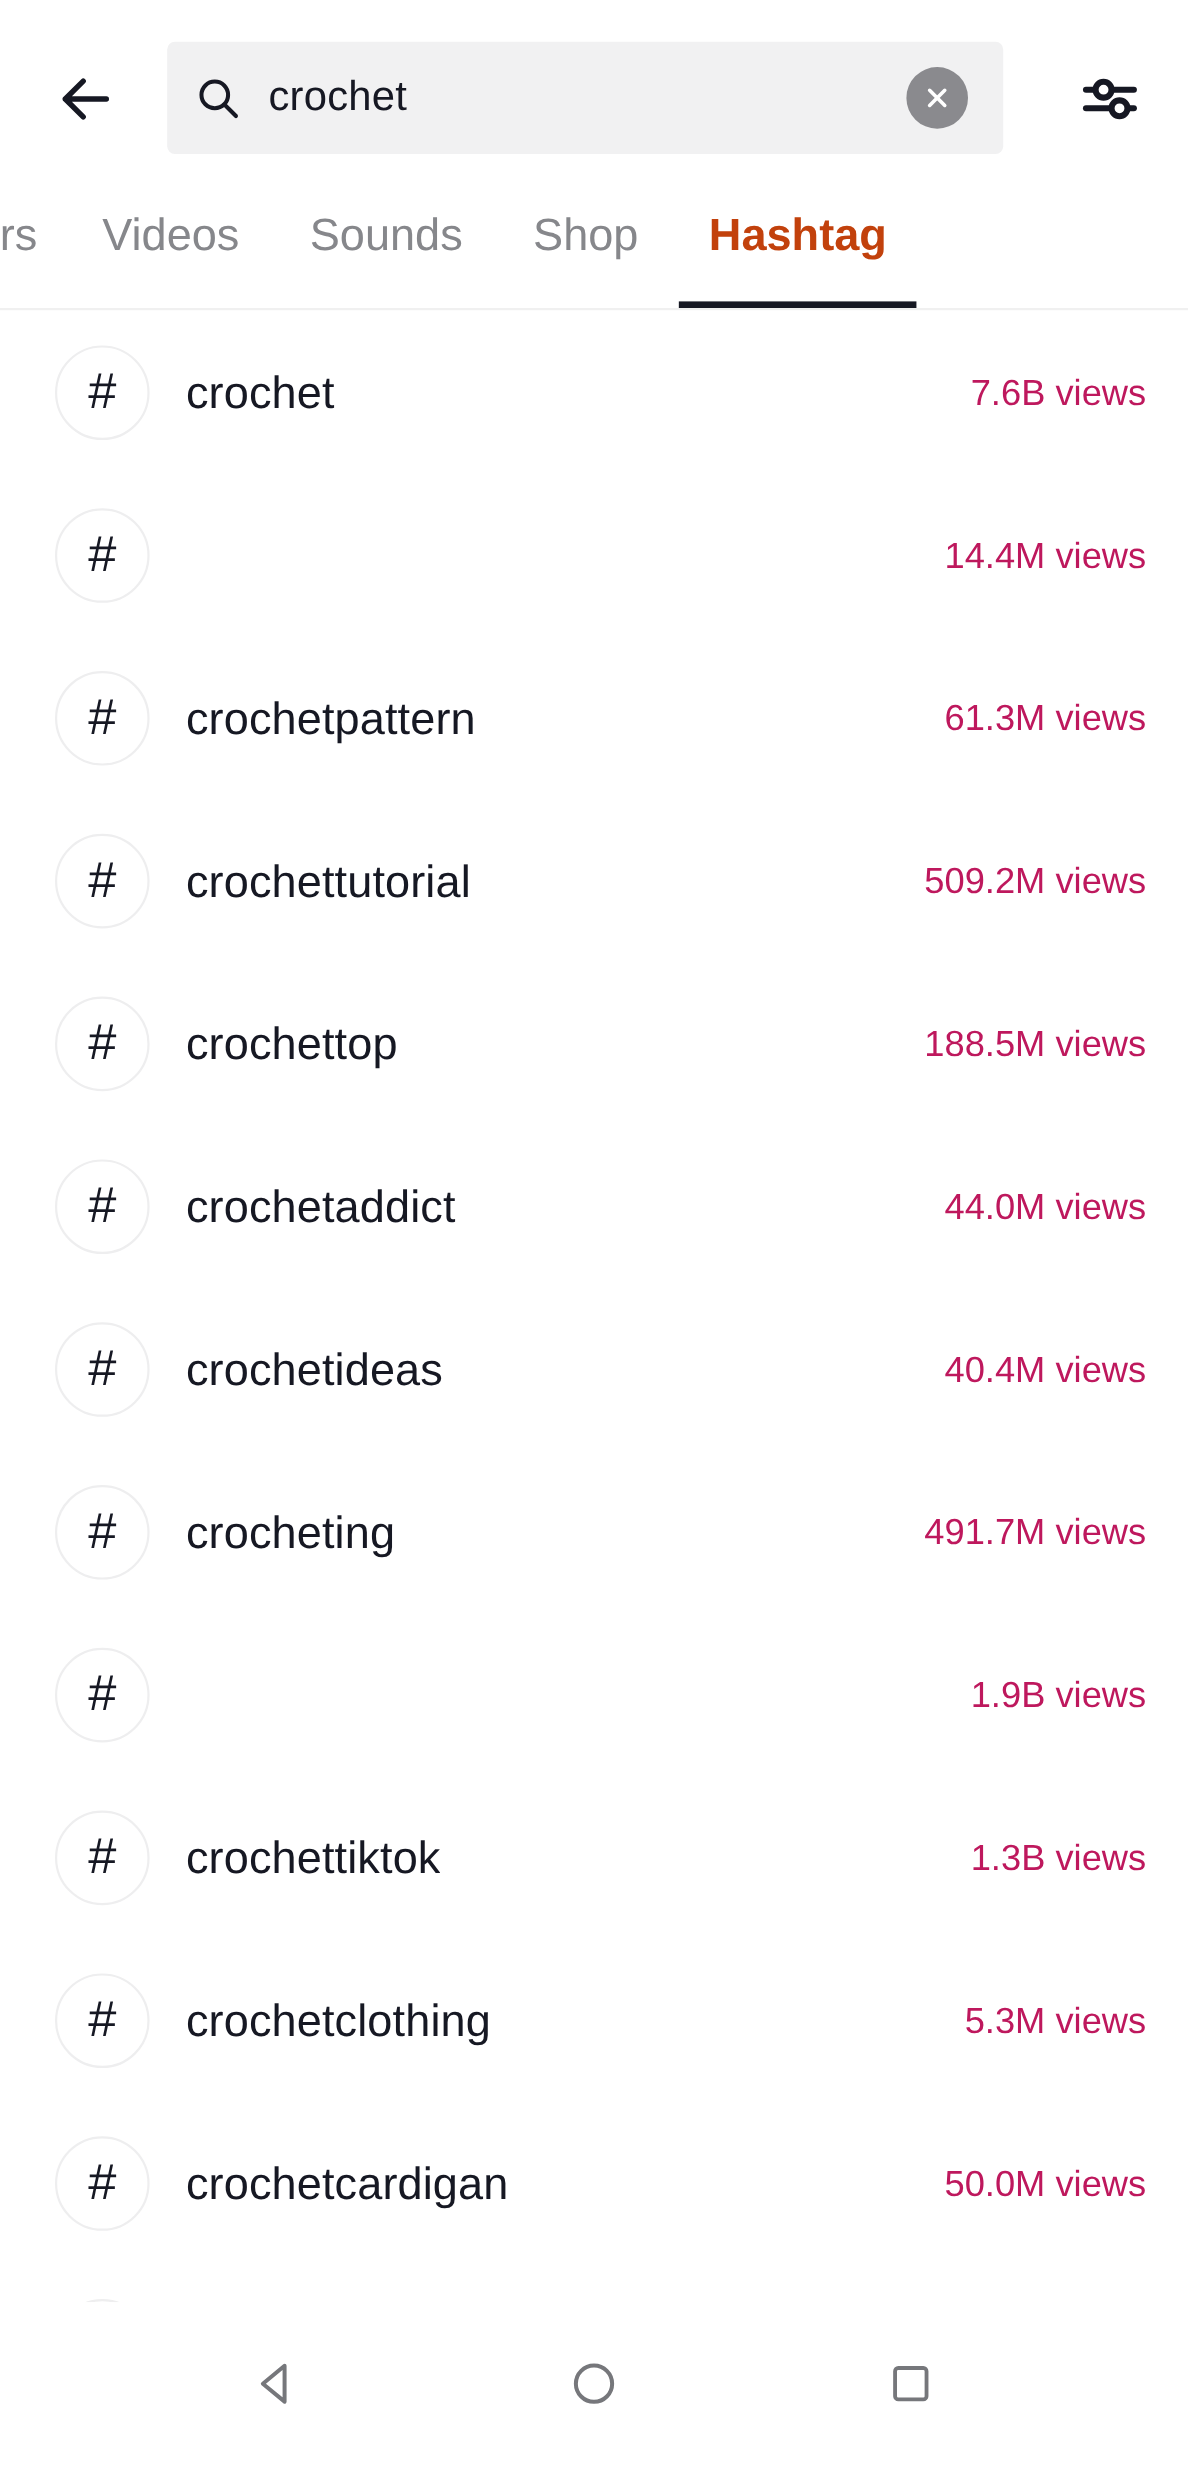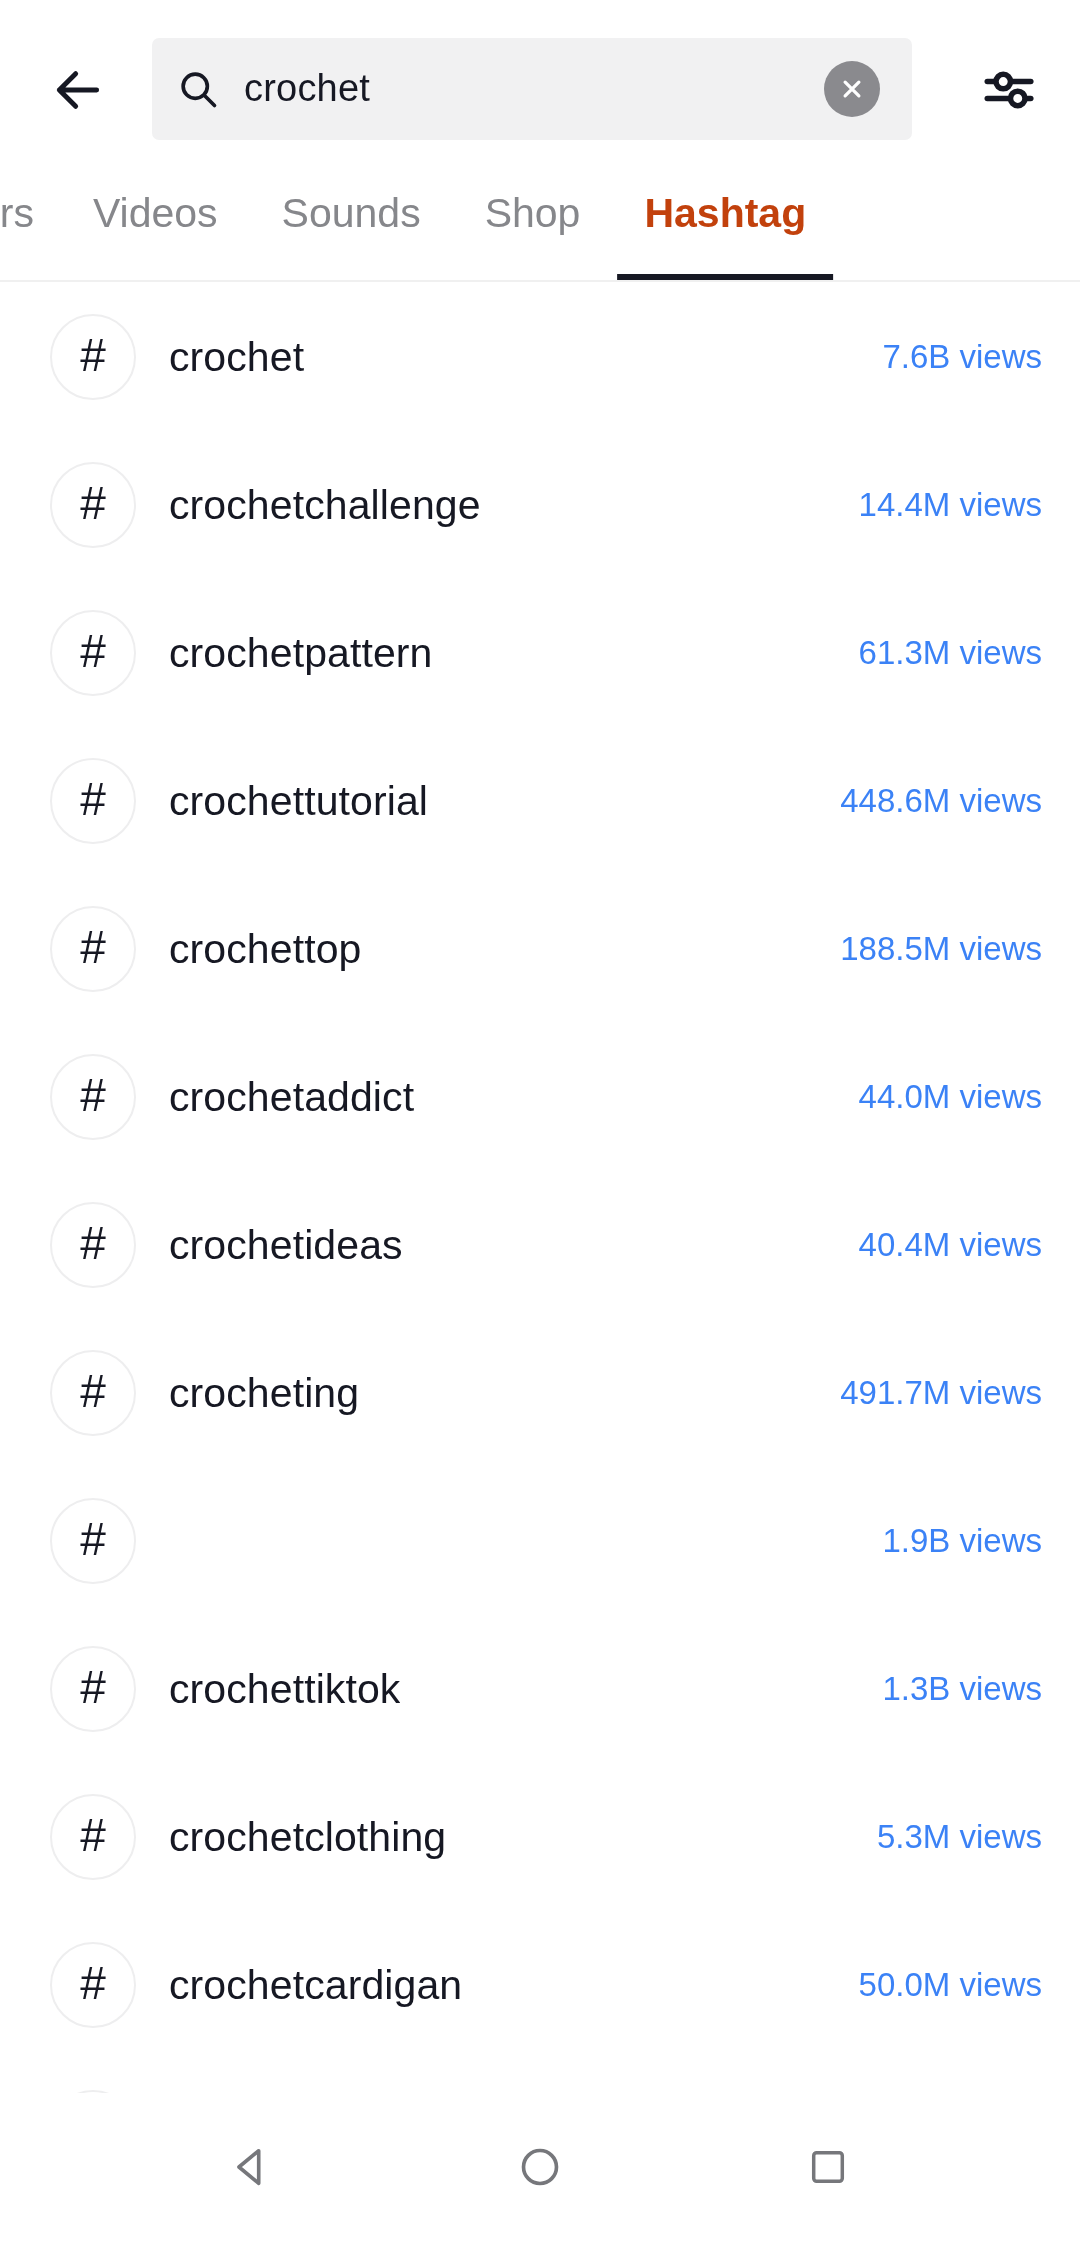--- a/index.html
+++ b/index.html
@@ -106,21 +106,21 @@
   }
   .hash-circle span { display:block; transform:translateY(-2px); }
   .row-name {
     margin-left:33px;
     font-size:41px; color:#161823;
     letter-spacing:0.1px;
     white-space:nowrap; overflow:hidden; text-overflow:ellipsis;
   }
   .row-views {
     margin-left:auto; padding-left:20px;
-    font-size:33px; color:#3b82f6;
+    font-size:33px; color:#be185d;
     white-space:nowrap;
   }
 
   
   .navbar {
     position:absolute; left:0; bottom:0; width:1080px; height:148px;
     background:#ffffff;
     display:flex; align-items:center; justify-content:center;
   }
   .nav-slot {
@@ -196,38 +196,37 @@
         <span>#</span>
       </div>
       <div class="row-name">crochet</div>
       <div class="row-views">7.6B views</div>
     </div>
 
     <div class="row">
       <div class="hash-circle">
         <span>#</span>
       </div>
-      <div class="row-name">crochetchallenge</div>
       <div class="row-views">14.4M views</div>
     </div>
 
     <div class="row">
       <div class="hash-circle">
         <span>#</span>
       </div>
       <div class="row-name">crochetpattern</div>
       <div class="row-views">61.3M views</div>
     </div>
 
     <div class="row">
       <div class="hash-circle">
         <span>#</span>
       </div>
       <div class="row-name">crochettutorial</div>
-      <div class="row-views">448.6M views</div>
+      <div class="row-views">509.2M views</div>
     </div>
 
     <div class="row">
       <div class="hash-circle">
         <span>#</span>
       </div>
       <div class="row-name">crochettop</div>
       <div class="row-views">188.5M views</div>
     </div>
 

